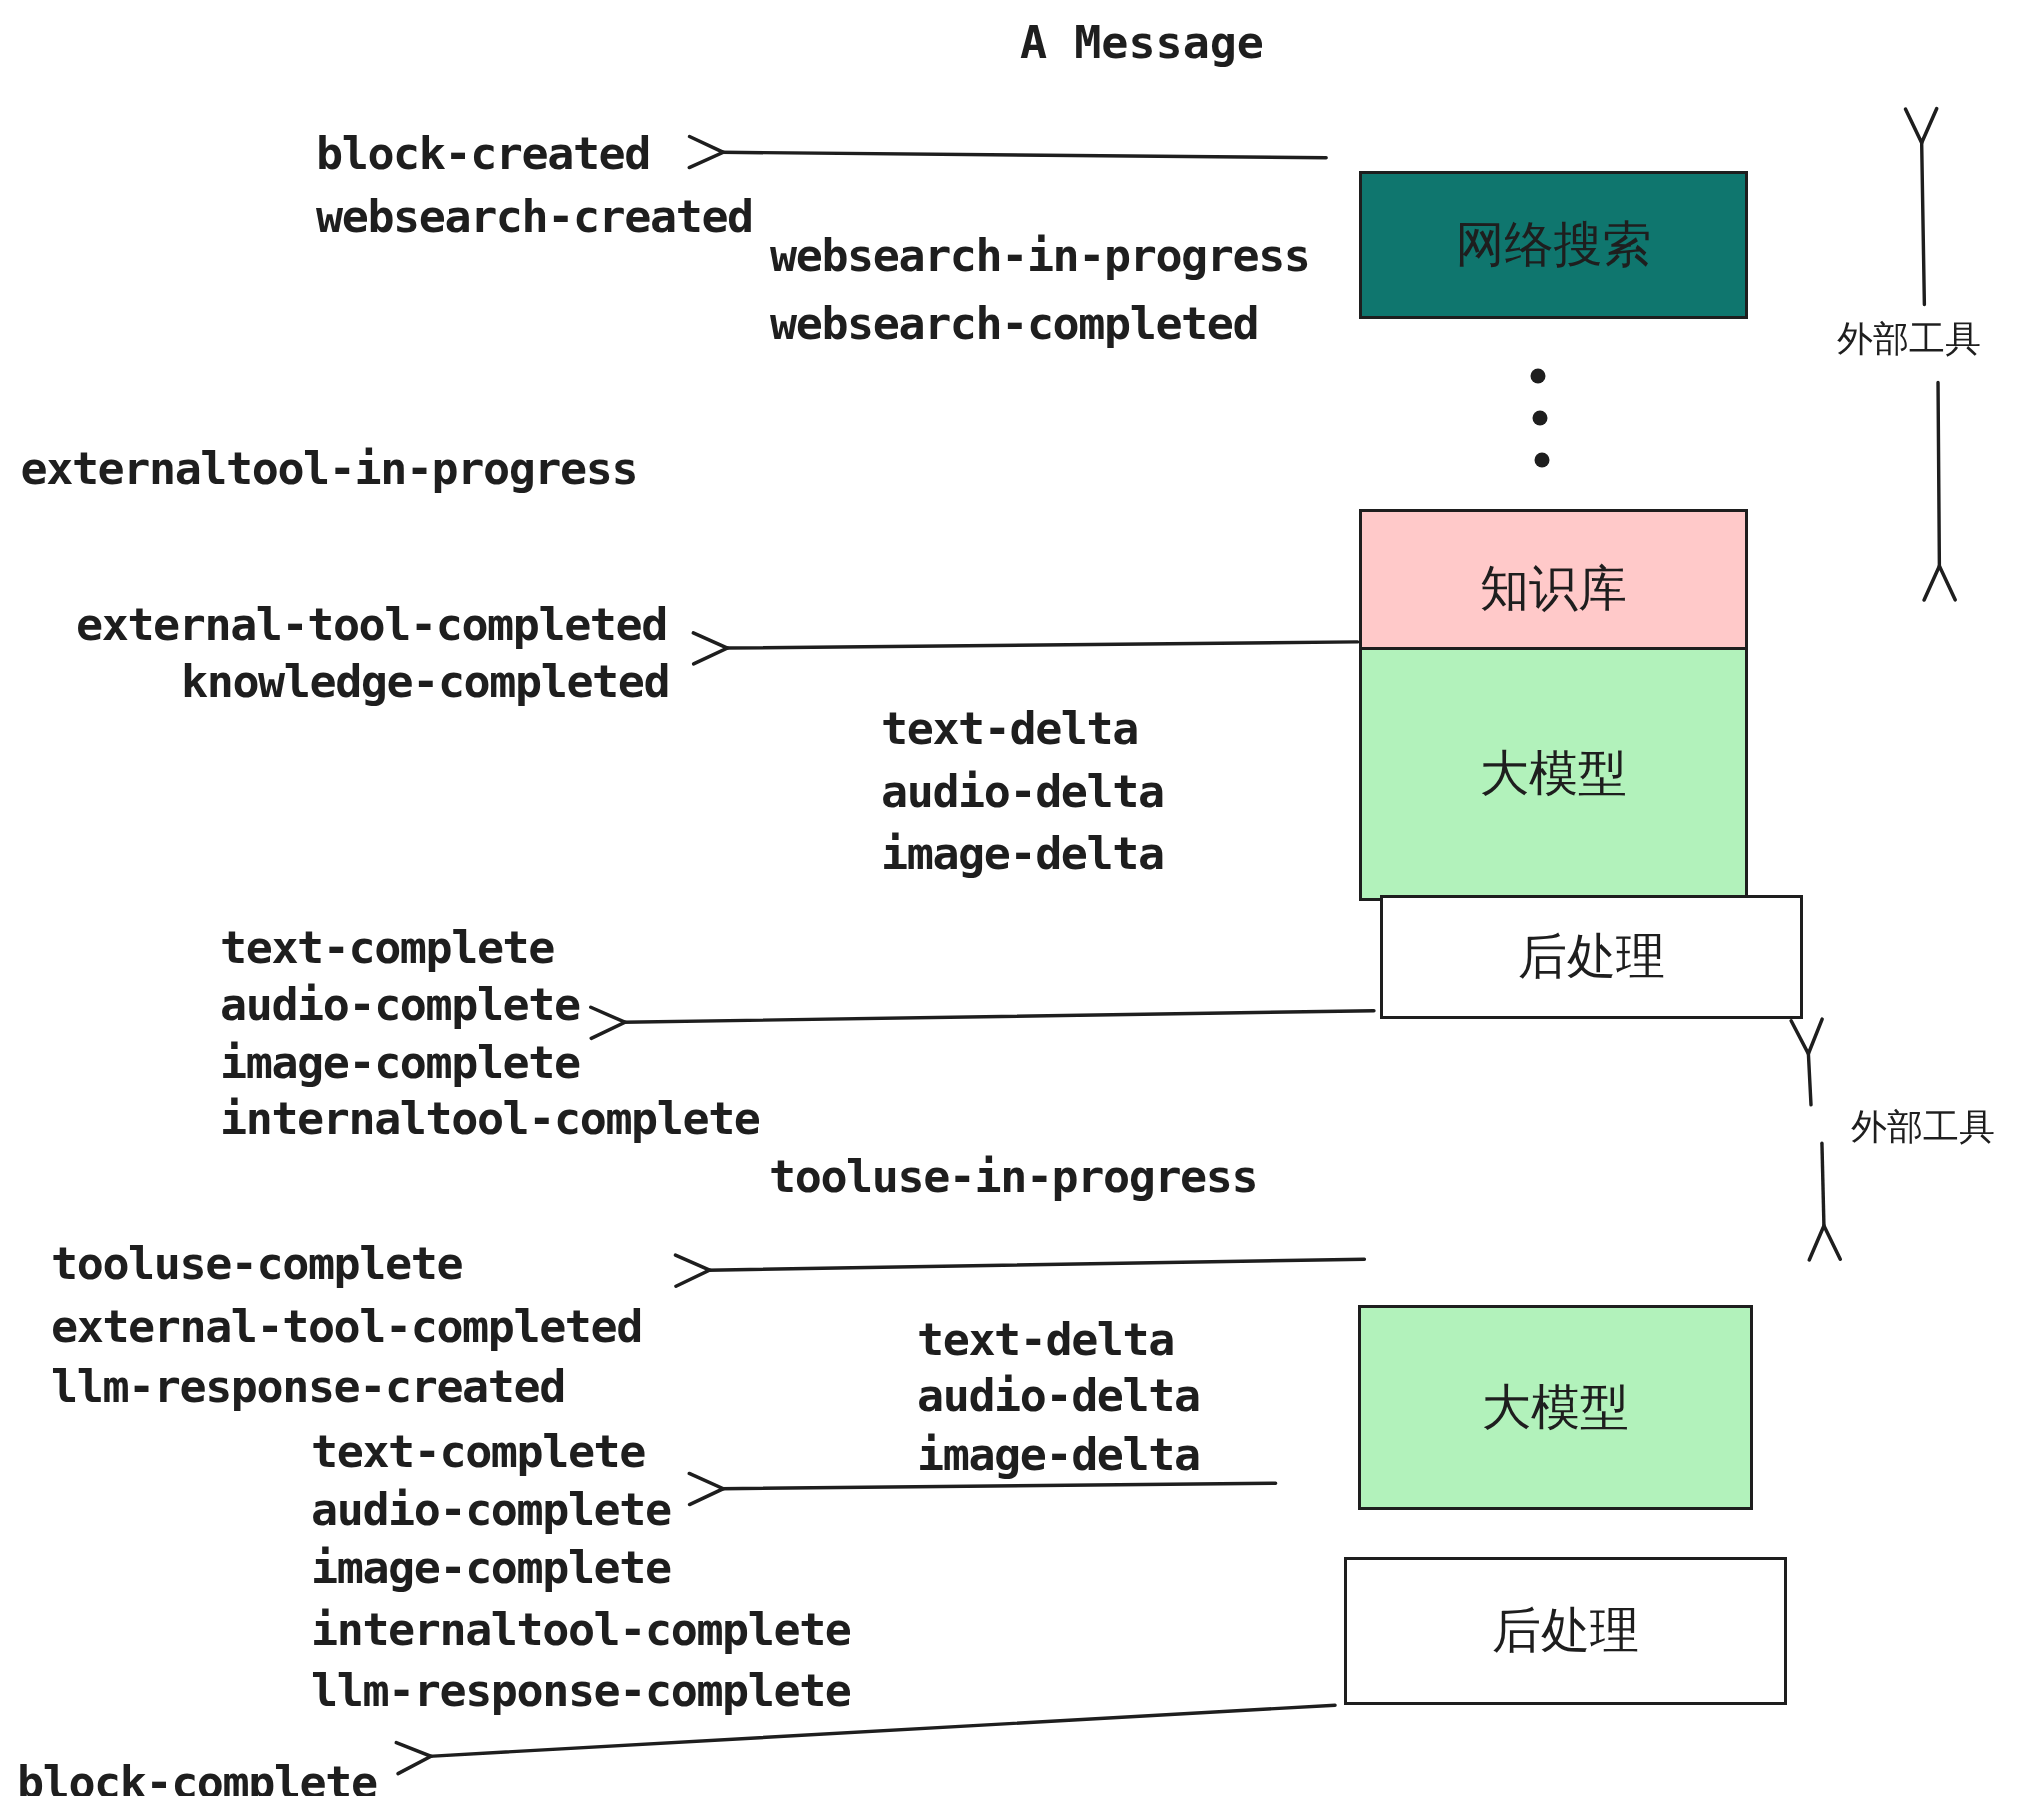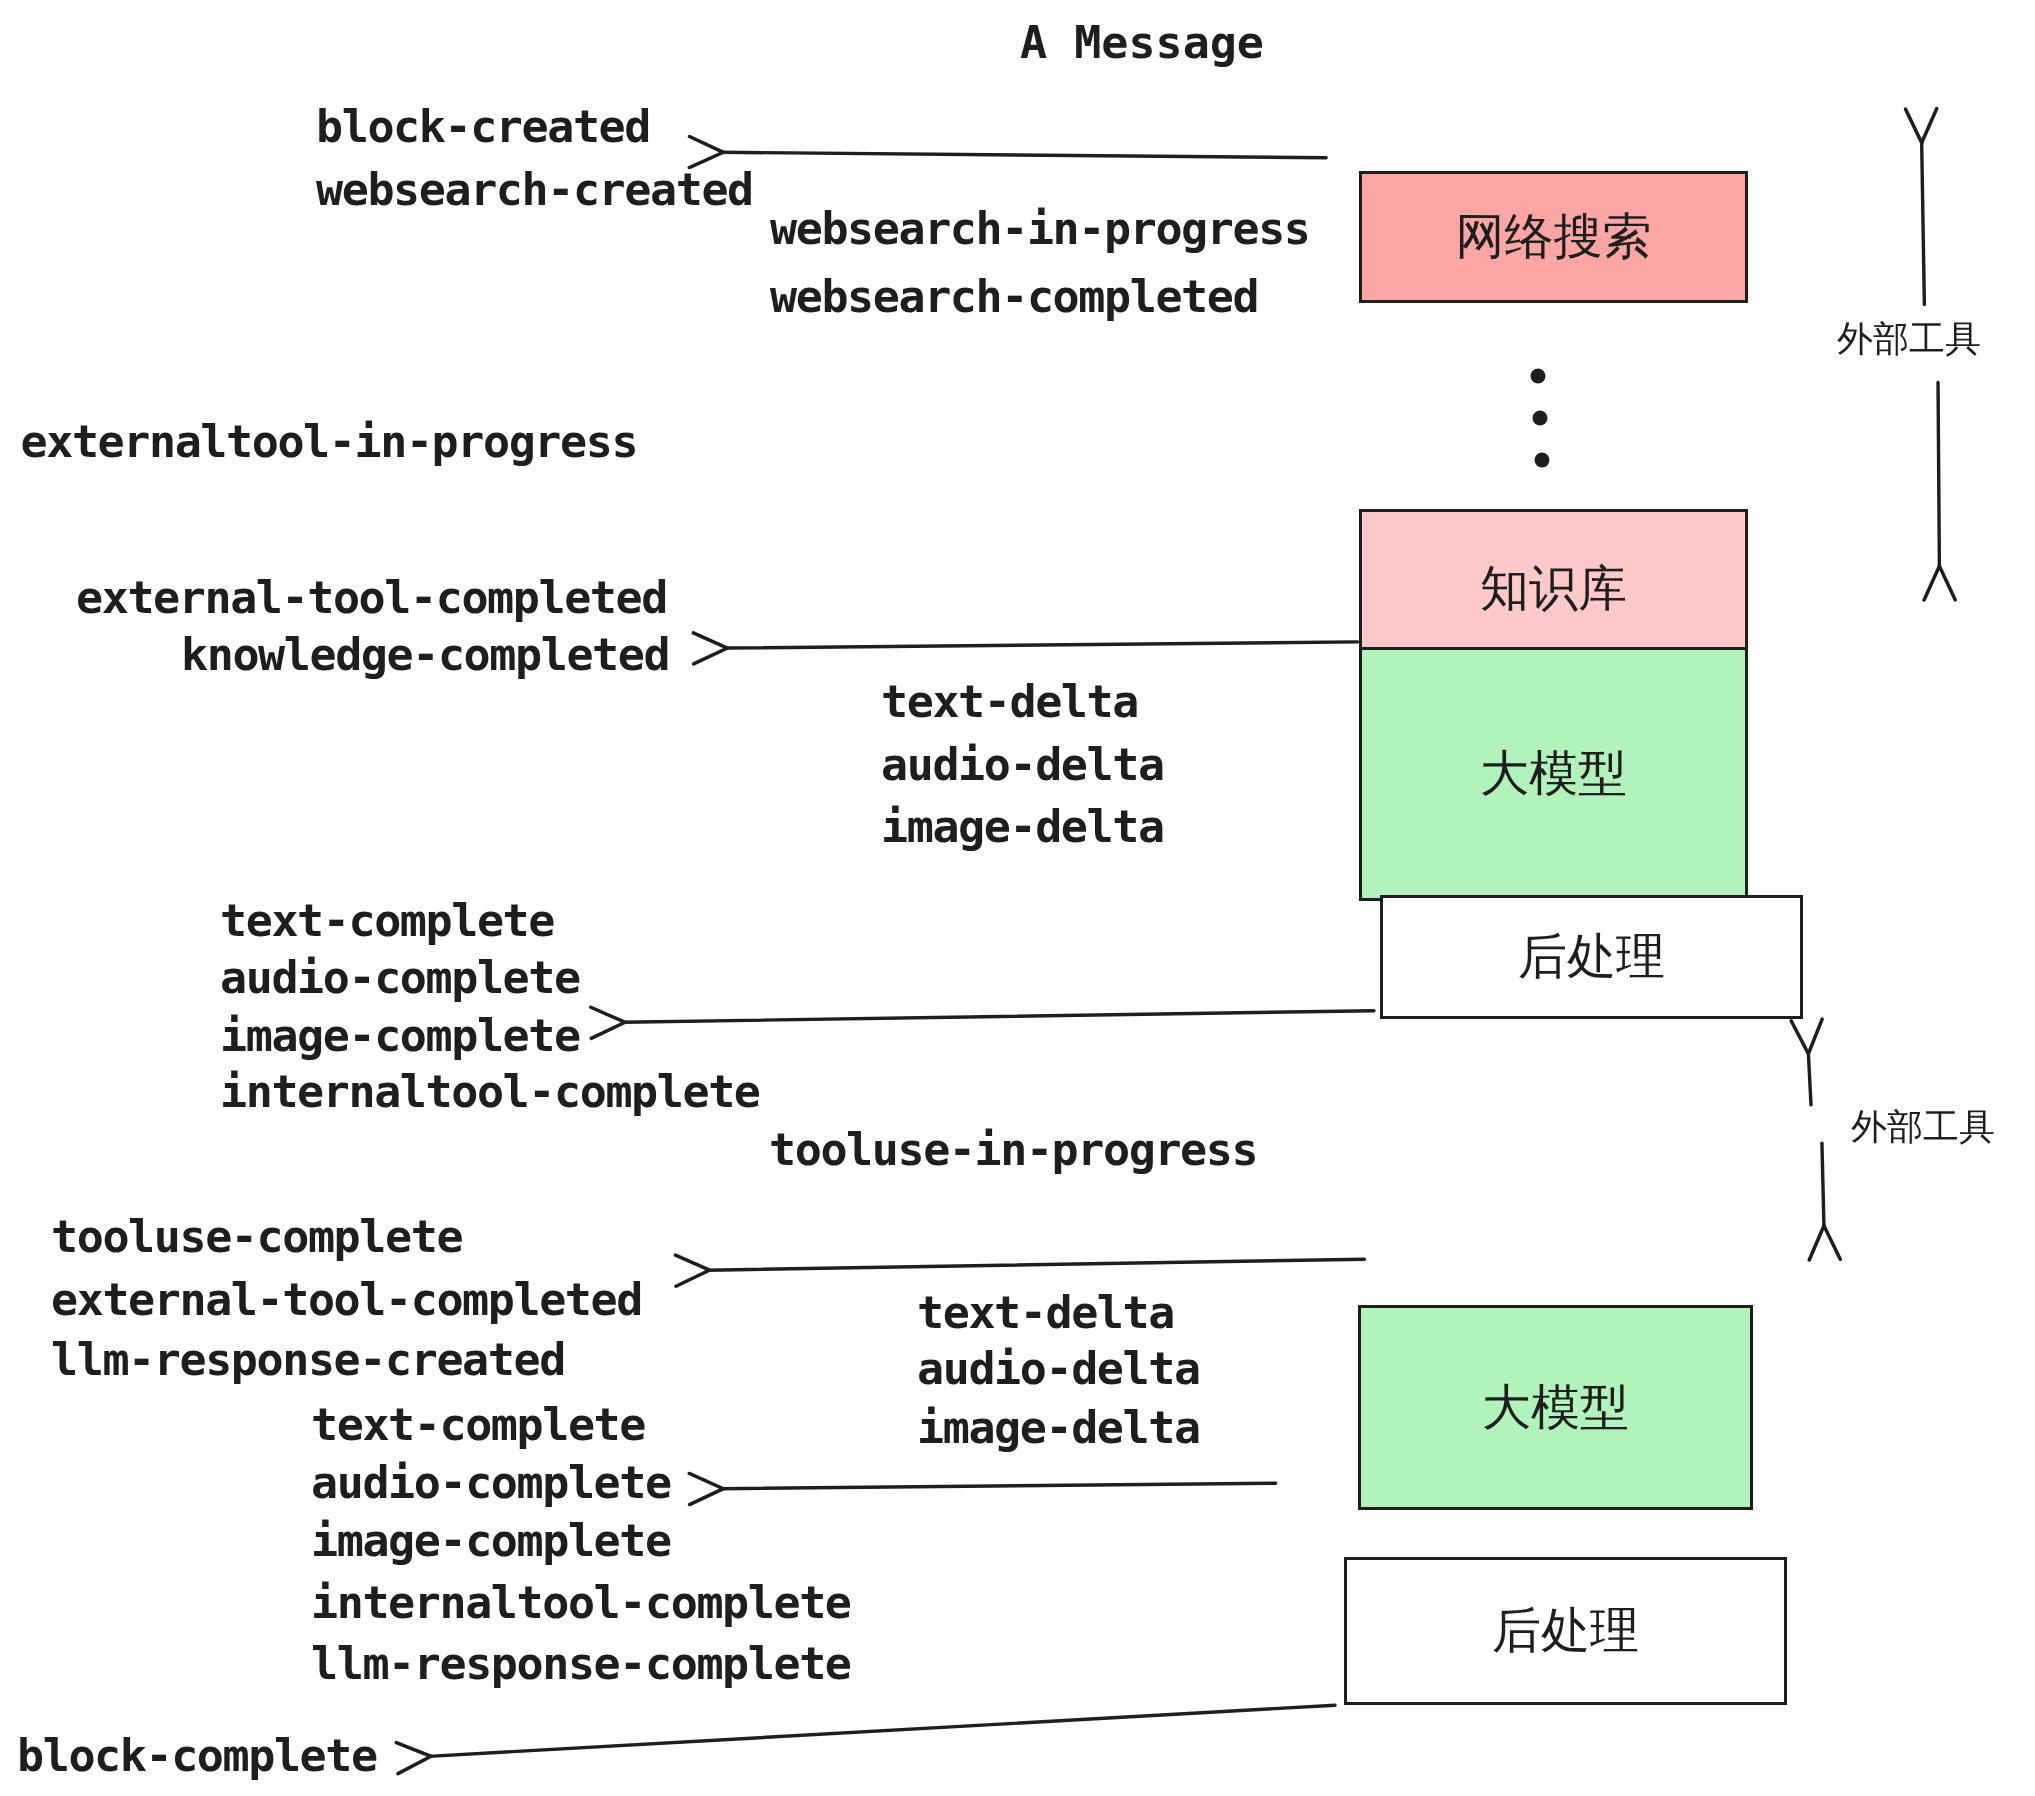--- a/index.html
+++ b/index.html
@@ -12,20 +12,21 @@
     overflow:hidden;
   }
   .evt{
     position:absolute;
     font-size:45px;
     font-weight:bold;
     letter-spacing:-1.4px;
     white-space:nowrap;
     transform:translateY(-50%);
     line-height:1;
+    margin-top:27px;
   }
   .title{
     position:absolute;
     font-size:45px;
     font-weight:bold;
     white-space:nowrap;
     transform:translate(-50%,-50%);
     line-height:1;
     margin-left:44px;
   }
@@ -83,21 +84,21 @@
   <div class="evt" style="left:917px;top:1312px;">text-delta</div>
   <div class="evt" style="left:917px;top:1368px;">audio-delta</div>
   <div class="evt" style="left:917px;top:1427px;">image-delta</div>
   <div class="evt" style="left:311px;top:1424px;">text-complete</div>
   <div class="evt" style="left:311px;top:1482px;">audio-complete</div>
   <div class="evt" style="left:311px;top:1540px;">image-complete</div>
   <div class="evt" style="left:311px;top:1602px;">internaltool-complete</div>
   <div class="evt" style="left:311px;top:1663px;">llm-response-complete</div>
   <div class="evt" style="left:17px;top:1755px;">block-complete</div>
 
-  <div class="box" style="left: 1359px; top: 171px; width: 389px; height: 132px; background-color: #fca5a5;">网络搜索</div>
+  <div class="box" style="left: 1359px; top: 171px; width: 389px; height: 148px; background-color: #0f766e;">网络搜索</div>
   <div class="box" style="left: 1359px; top: 509px; width: 389px; height: 160px; background-color: rgb(255, 201, 201);">知识库</div>
   <div class="box" style="left: 1359px; top: 647px; width: 389px; height: 254px; background-color: rgb(178, 242, 187);">大模型</div>
   <div class="box" style="left: 1380px; top: 895px; width: 423px; height: 124px; background-color: rgb(255, 255, 255);">后处理</div>
   <div class="box" style="left: 1358px; top: 1305px; width: 395px; height: 205px; background-color: rgb(178, 242, 187);">大模型</div>
   <div class="box" style="left: 1344px; top: 1557px; width: 443px; height: 148px; background-color: rgb(255, 255, 255);">后处理</div>
 
   <div>
     <div class="dot" style="left:1538px;top:376px;"></div>
     <div class="dot" style="left:1540px;top:418px;"></div>
     <div class="dot" style="left:1542px;top:460px;"></div>

